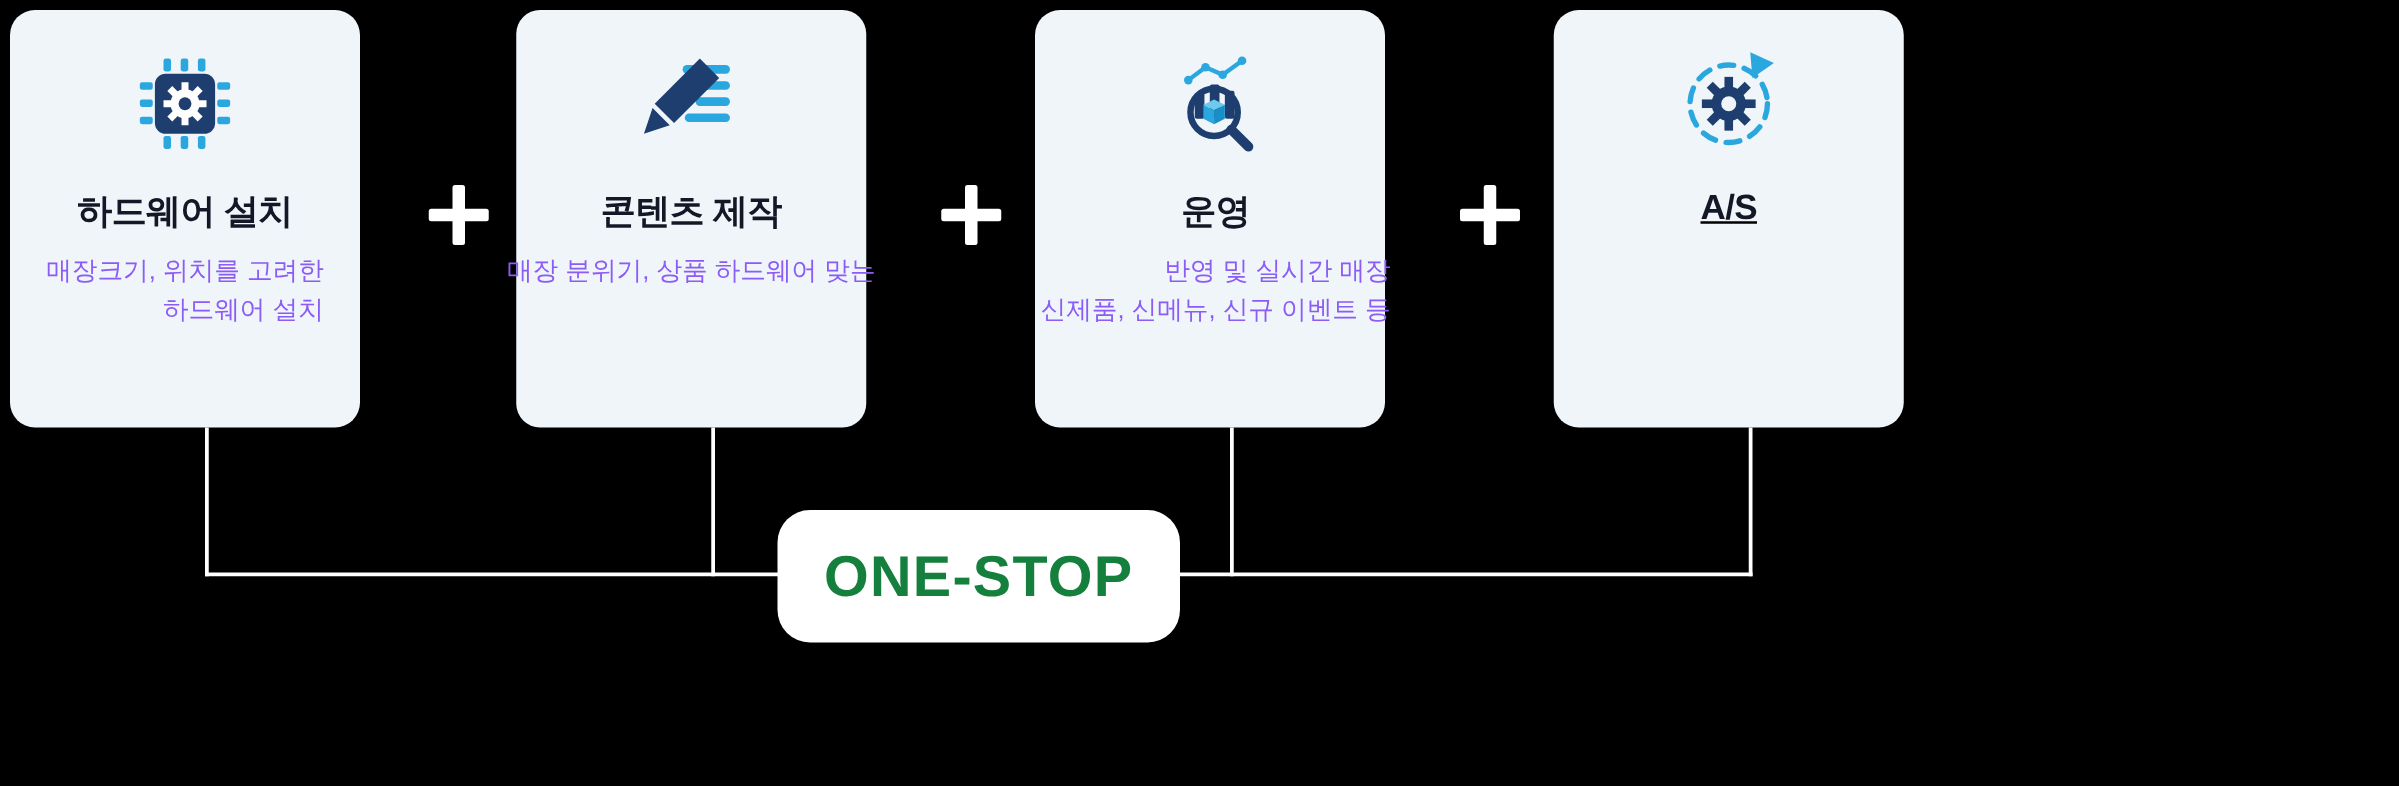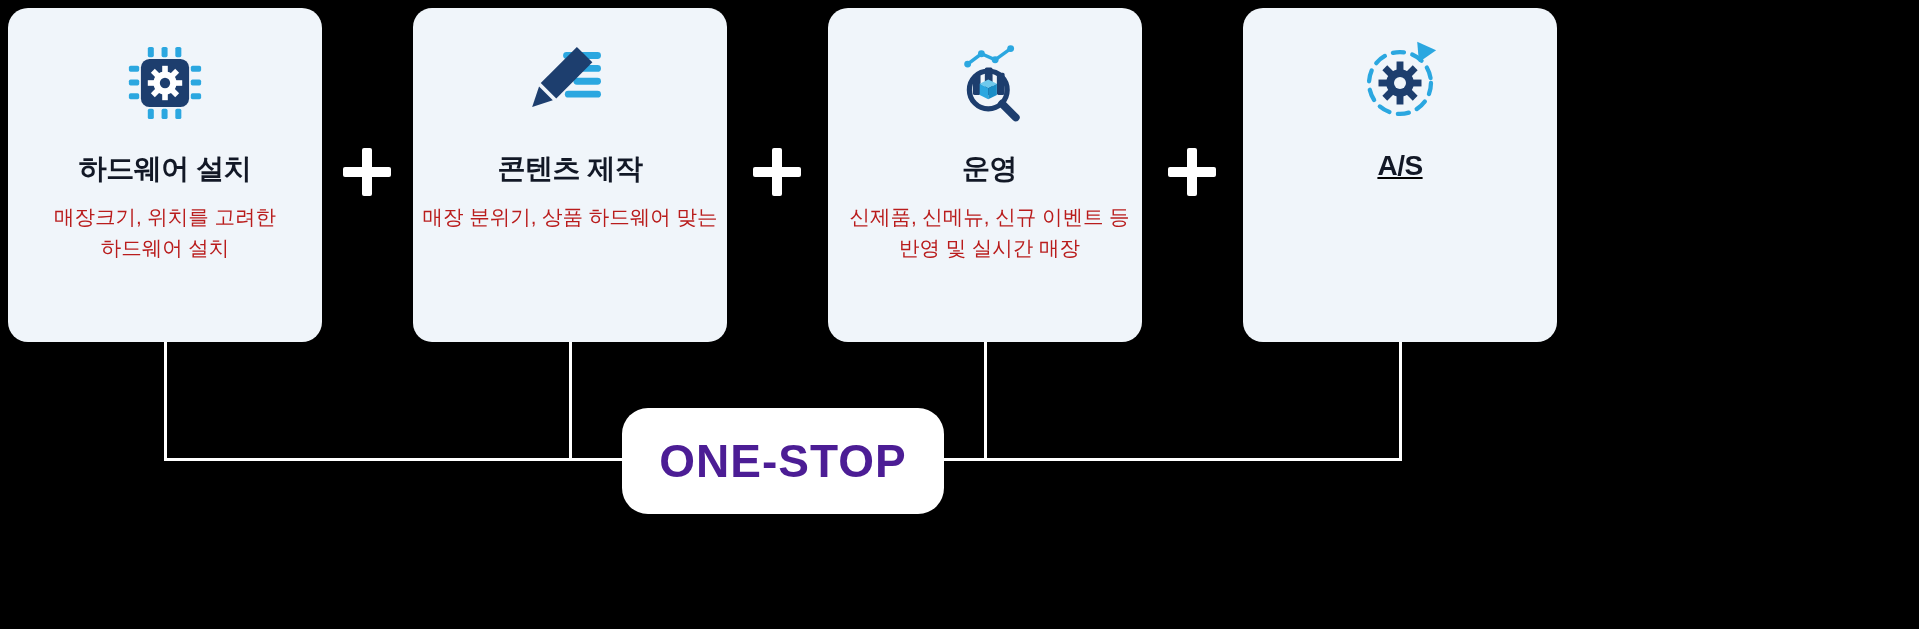--- a/index.html
+++ b/index.html
@@ -8,21 +8,21 @@
     position:relative;
     width:1919px;
     height:629px;
     background:#000;
     font-family:"Liberation Sans", "DejaVu Sans", sans-serif;
     overflow:hidden;
   }
   .card {
     position:absolute;
     top:8px;
-    width:314px;
+    width:280px;
     height:334px;
     background:#f0f5fa;
     border-radius:20px;
     display:flex;
     flex-direction:column;
     align-items:center;
     padding:32px 16px 0;
   }
   .card-icon {
     height:86px;
@@ -35,22 +35,22 @@
     font-size:28px;
     font-weight:700;
     color:#121826;
     letter-spacing:-0.5px;
     white-space:nowrap;
   }
   .card-desc {
     margin-top:14px;
     font-size:20.5px;
     line-height:1.5;
-    color:#b91c1c;
-    text-align:center;
+    color:#8b5cf6;
+    text-align:right;
   }
   .card-desc span { display:block; white-space:nowrap; }
 
   .plus { position:absolute; width:48px; height:48px; }
   .plus::before {
     content:""; position:absolute; left:0; top:50%;
     transform:translateY(-50%); width:100%; height:10px;
     background:#fff; border-radius:2px;
   }
   .plus::after {
@@ -66,21 +66,21 @@
     left:622px; top:408px;
     width:322px; height:106px;
     background:#fff;
     border-radius:26px;
     display:flex; align-items:center; justify-content:center;
     z-index:2;
   }
   .onestop span {
     font-size:46px;
     font-weight:700;
-    color:#4c1d95;
+    color:#15803d;
     letter-spacing:1px;
     white-space:nowrap;
   }
 </style>
 </head>
 <body>
 
 <div class="stage">
 
   <section class="card" style="left:8px;">
@@ -164,22 +164,22 @@
         </g>
         <circle cx="48" cy="58" r="22" fill="none" stroke="#1d3e6e" stroke-width="6"></circle>
         <line x1="64" y1="74" x2="80" y2="90" stroke="#1d3e6e" stroke-width="9" stroke-linecap="round"></line>
         <polygon points="48,46 58,51 48,56 38,51" fill="#6fc9ec"></polygon>
         <polygon points="38,51 48,56 48,69 38,64" fill="#2ba7e0"></polygon>
         <polygon points="58,51 48,56 48,69 58,64" fill="#1a8ec7"></polygon>
       </svg>
     </div>
     <h3 class="card-title">운영</h3>
     <p class="card-desc">
+      <span>반영 및 실시간 매장</span>
       <span>신제품, 신메뉴, 신규 이벤트 등</span>
-      <span>반영 및 실시간 매장</span>
     </p>
   </section>
 
   <div class="plus" style="left:1168px; top:148px;"></div>
 
   <section class="card" style="left:1243px;text-decoration:underline;">
     <div class="card-icon">
       <svg viewBox="0 0 100 100" width="86" height="86">
         <circle cx="50" cy="50" r="36" fill="none" stroke="#2ba7e0" stroke-width="5" stroke-dasharray="13 10" stroke-linecap="round"></circle>
         <polygon points="70,2 92,12 72,26" fill="#2ba7e0"></polygon>

